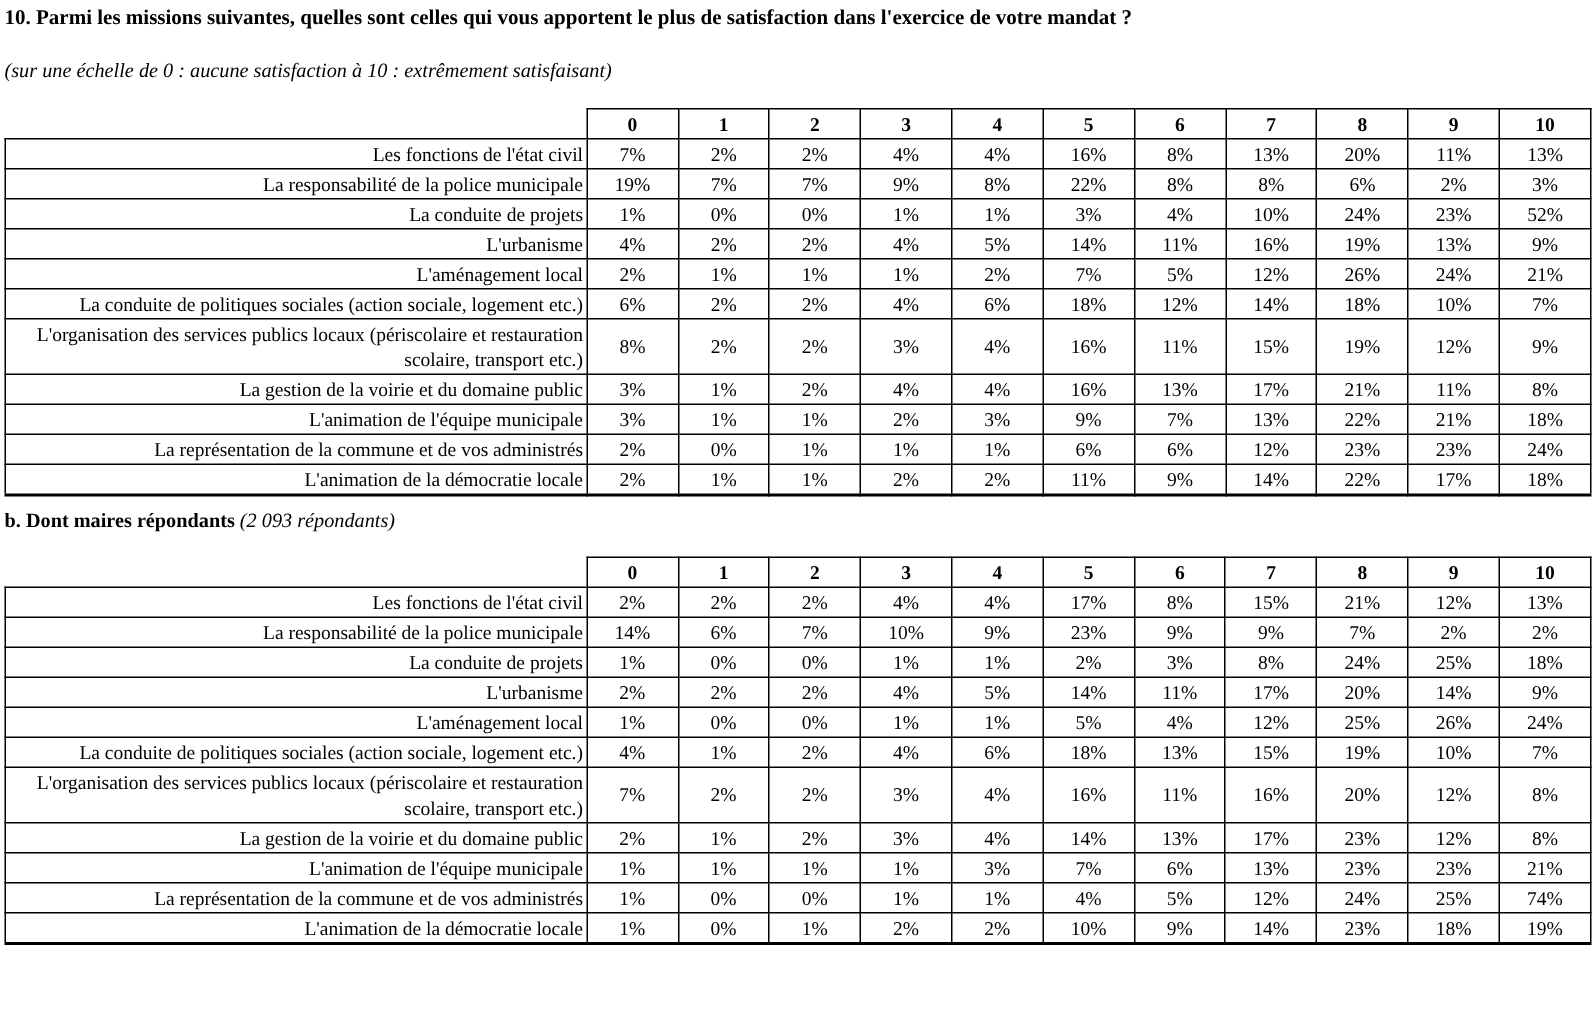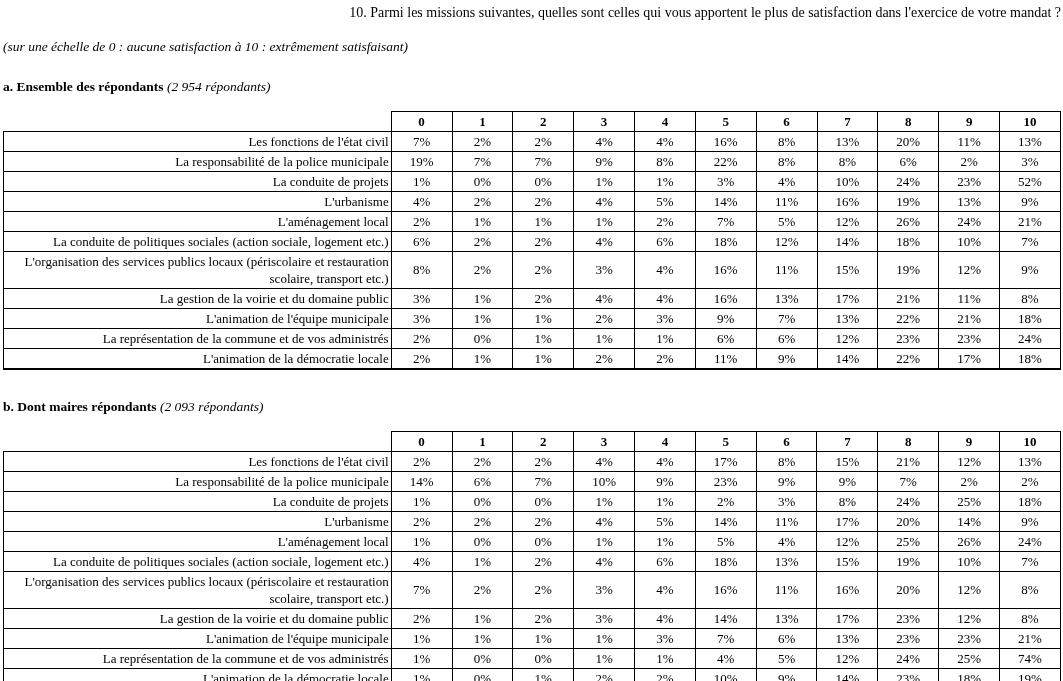--- a/index.html
+++ b/index.html
@@ -7,41 +7,40 @@
     width: 1063px;
     height: 681px;
     overflow: hidden;
     color: #000000;
     font-family: "Liberation Serif", "DejaVu Serif", serif;
     font-size: 13px;
   }
   .page { padding: 4px 2px 0 3px; }
 
   .title {
-    font-weight: normal;
+    font-weight: bold;
     font-size: 14px;
     line-height: 18px;
-    text-align: right;
   }
   .subtitle {
     font-style: italic;
     font-size: 13.5px;
     line-height: 18px;
     margin-top: 16px;
   }
 
   .section-heading {
     font-size: 13.5px;
     line-height: 17px;
   }
   .section-heading .hb { font-weight: bold; }
   .section-heading .hi { font-style: italic; }
 
   #heading-a { margin-top: 22px; }
-  #heading-b { margin-top: 28px; }
+  #heading-b { margin-top: 7px; }
 
   table.data {
     border-collapse: collapse;
     table-layout: fixed;
     margin-top: 16px;
     border-bottom: 2px solid #000;
   }
   table.data th,
   table.data td {
     border: 1px solid #000;
@@ -66,24 +65,20 @@
 </style>
 </head>
 <body>
 
 <div class="page">
 
   <div class="title">10. Parmi les missions suivantes, quelles sont celles qui vous apportent le plus de satisfaction dans l'exercice de votre mandat ?</div>
 
   <div class="subtitle">(sur une échelle de 0 : aucune satisfaction à 10 : extrêmement satisfaisant)</div>
 
-  <div class="section-heading" id="heading-a">
-    <span class="hb">a. Ensemble des répondants</span>
-    <span class="hi">(2 954 répondants)</span>
-  </div>
 
   <table class="data">
       <colgroup>
         <col style="width: 389px;">
         <col style="width: 61px;">
         <col style="width: 61px;">
         <col style="width: 61px;">
         <col style="width: 61px;">
         <col style="width: 61px;">
         <col style="width: 61px;">

